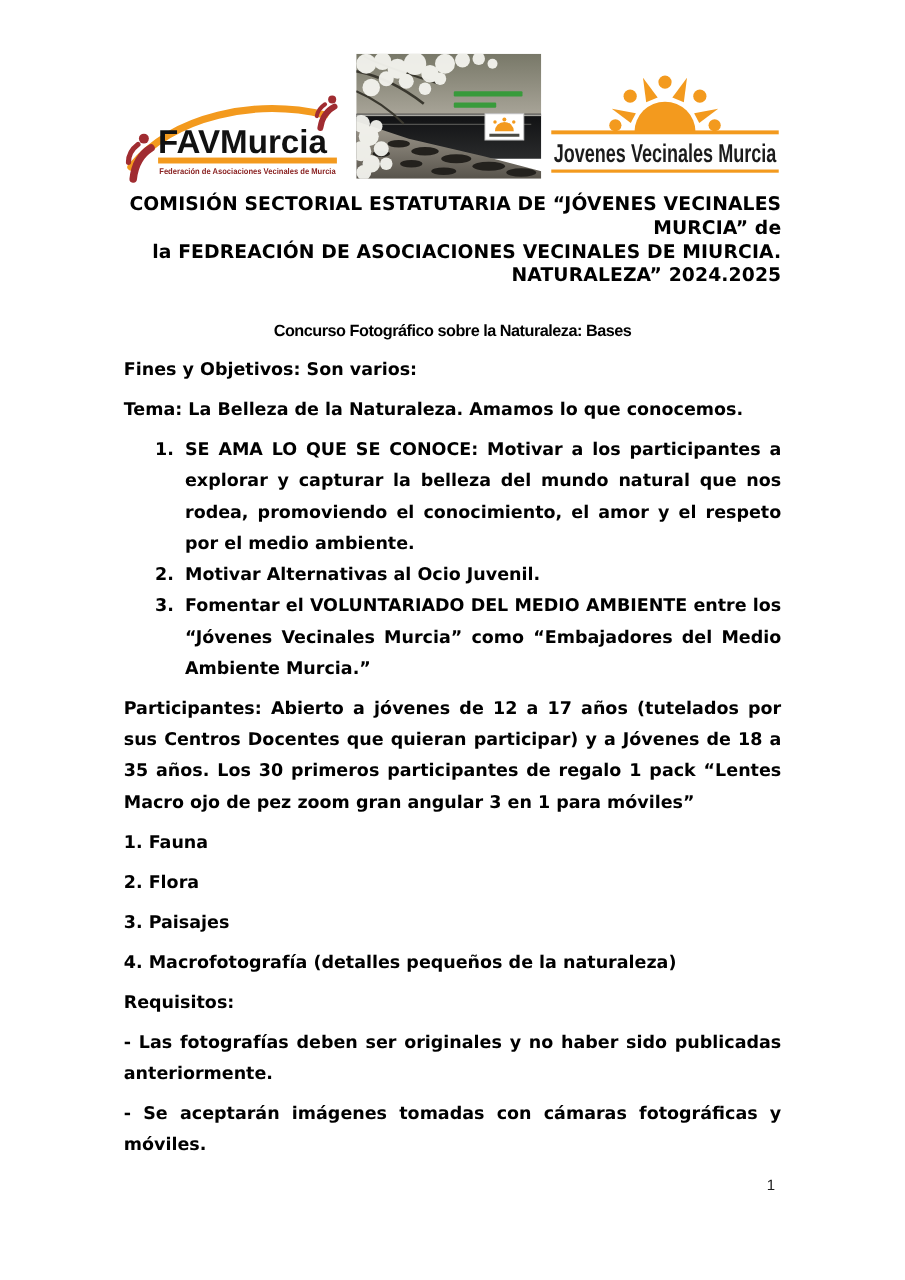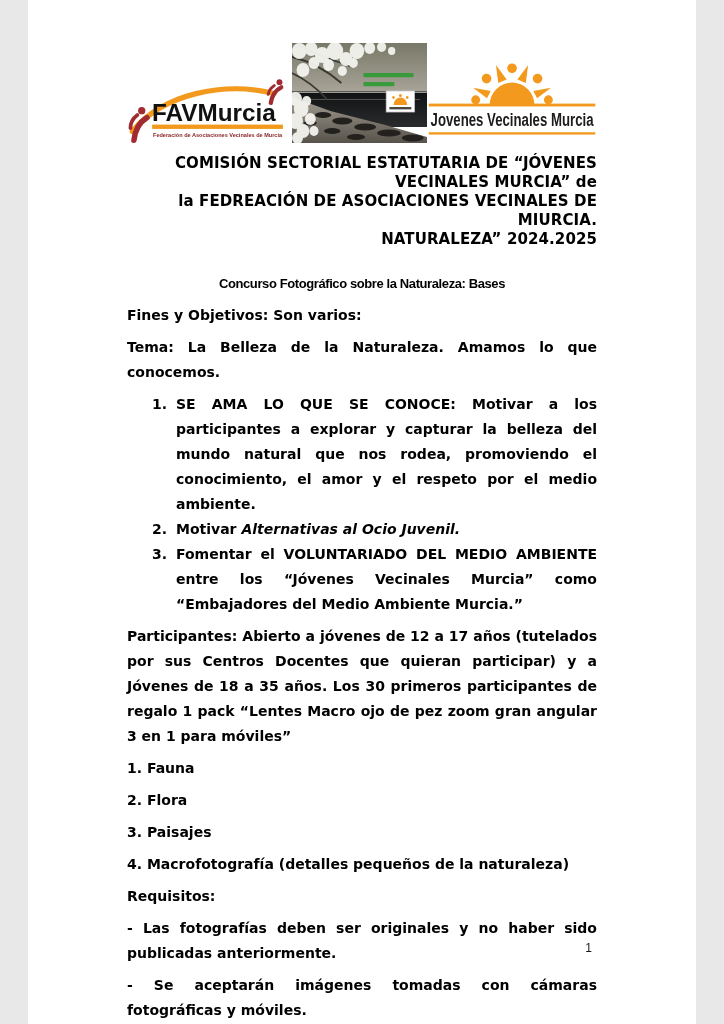--- a/index.html
+++ b/index.html
@@ -1,18 +1,18 @@
 <!DOCTYPE html>
 <html><head>
 <meta charset="utf-8">
 <style>
   * { margin: 0; padding: 0; box-sizing: border-box; }
   html, body { background: #e8e8e8; }
   .page {
-    width: 668px; height: 1024px;
+    width: 724px; height: 1024px;
     background: #ffffff;
     margin: 0 auto;
     position: relative;
     padding: 43px 99px 0 99px;
     font-family: "DejaVu Sans", sans-serif;
     color: #000;
     overflow: hidden;
   }
   .logo-row {
     display: flex;
@@ -43,21 +43,21 @@
   p.body, .obj-item, .cat-item, .req-item {
     font-size: 14px;
     font-weight: bold;
     line-height: 25px;
   }
   p.body { text-align: justify; margin-bottom: 7px; }
   .objectives { margin-bottom: 7px; }
   .obj-item { display: flex; padding-left: 25px; }
   .obj-num { flex: 0 0 24px; }
   .obj-text { flex: 1; text-align: justify; }
-  .italic { font-style: italic; }
+  .italic { }
   .cat-item, .req-item { margin-bottom: 7px; text-align: justify; }
   .page-number {
     position: absolute;
     top: 941px;
     right: 104px;
     font-family: "Liberation Sans", sans-serif;
     font-size: 12px;
     font-weight: normal;
     color: #1a1a1a;
   }

